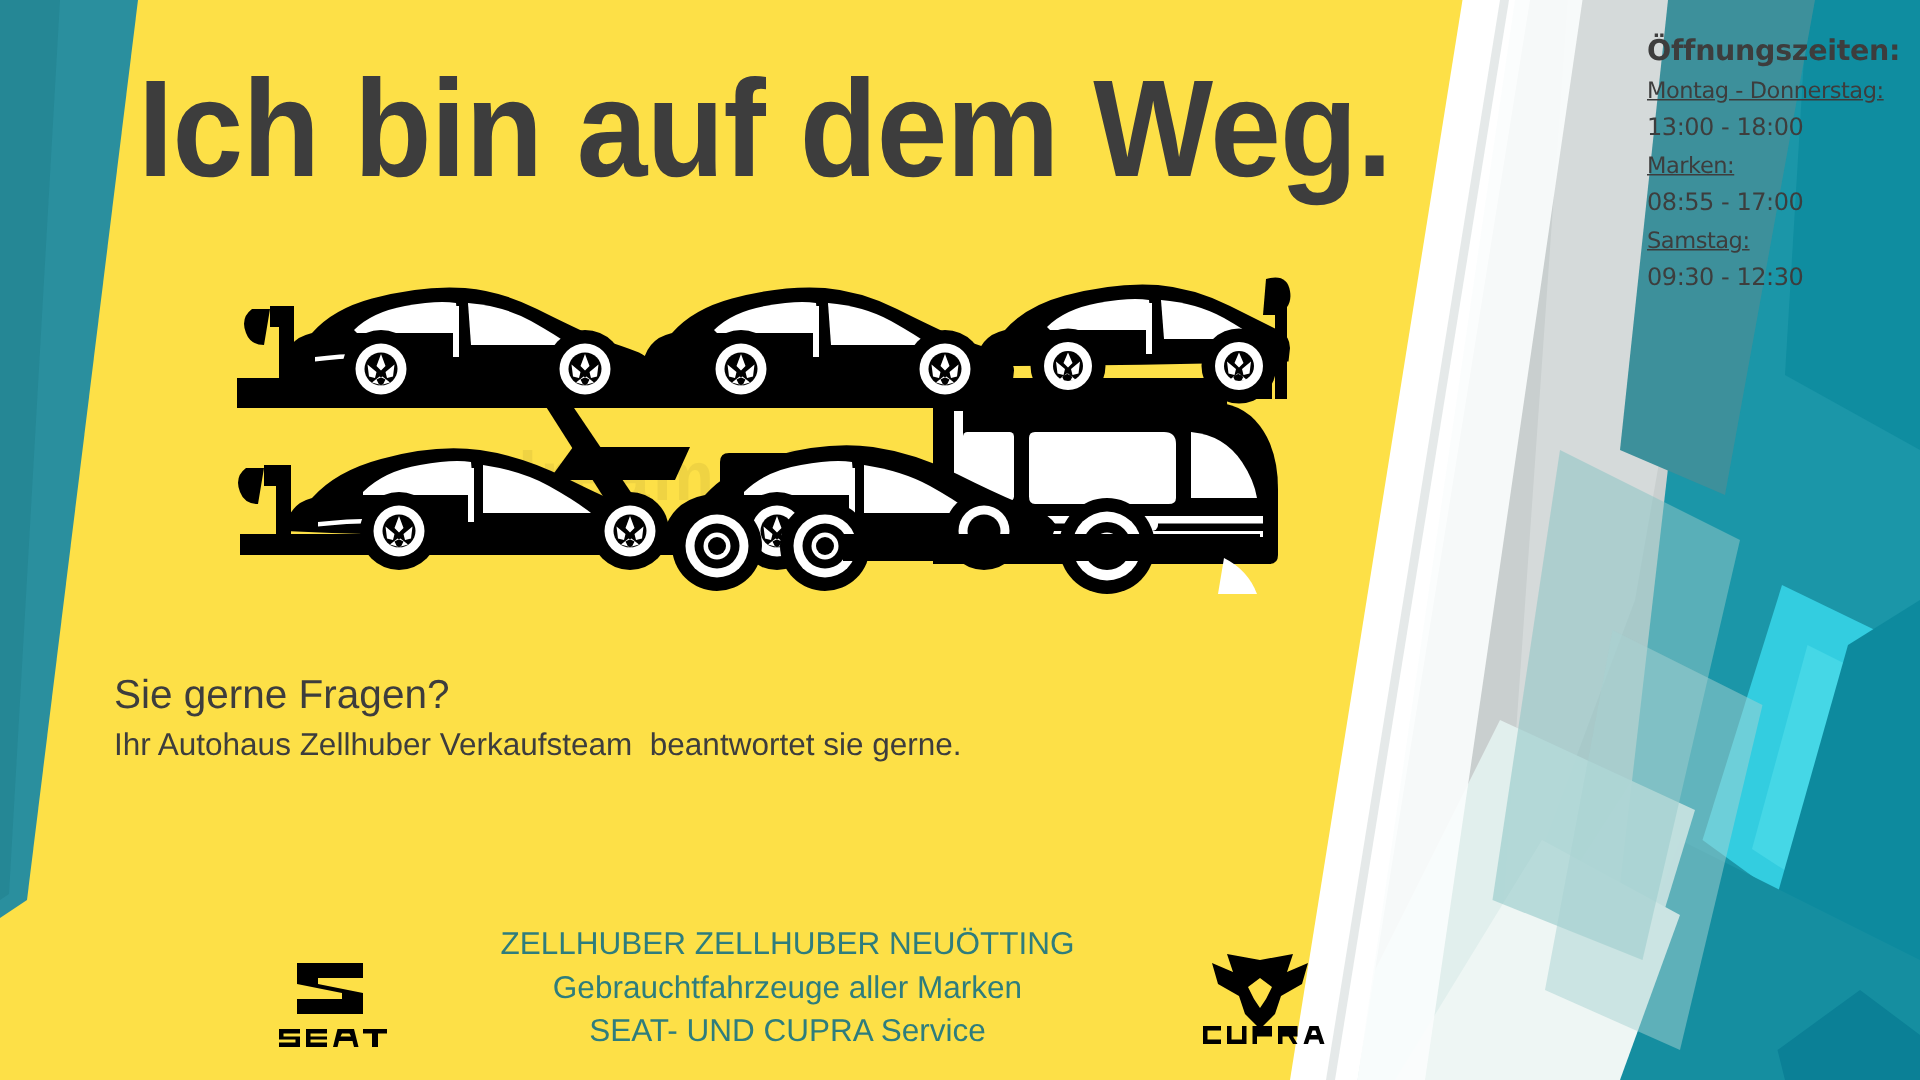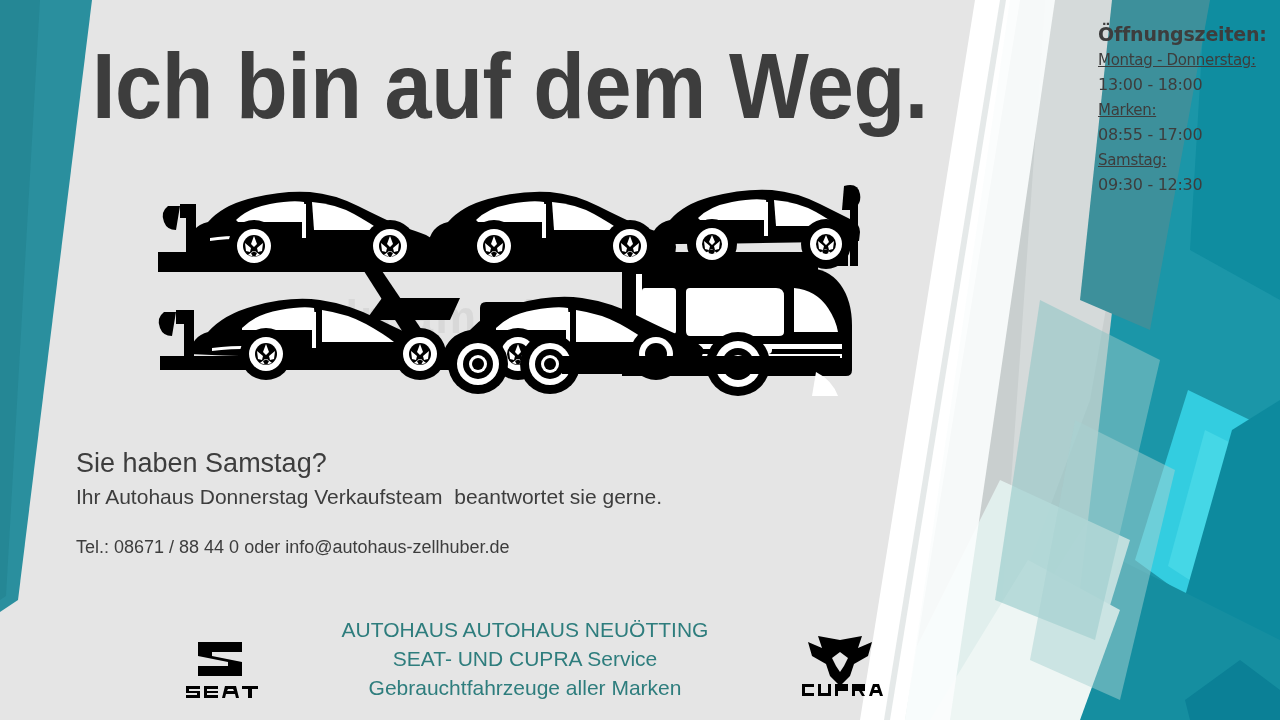--- a/index.html
+++ b/index.html
@@ -5,21 +5,21 @@
   html, body {
     margin: 0;
     padding: 0;
     background: #ffffff;
   }
   #slide {
     position: relative;
     width: 1280px;
     height: 720px;
     overflow: hidden;
-    background: #e5e5e5;
+    background: #fde047;
     font-family: "Liberation Sans", sans-serif;
   }
 
   
   #facets {
     position: absolute;
     inset: 0;
     width: 1280px;
     height: 720px;
     pointer-events: none;
@@ -306,29 +306,28 @@
         <circle fill="#ffffff" cx="588" cy="196" r="23"></circle>
         <circle cx="588" cy="196" r="16"></circle>
         <circle fill="#ffffff" cx="588" cy="196" r="9"></circle>
         <circle cx="588" cy="196" r="6"></circle>
       </g>
       <rect x="412" y="188" width="200" height="18"></rect>
     </g>
   </svg>
 
   <div id="contact">
-    <div class="q">Sie haben Samstag?</div>
-    <div class="sub">Ihr Autohaus Donnerstag Verkaufsteam  beantwortet sie gerne.</div>
-    <div class="tel">Tel.: 08671 / 88 44 0 oder info@autohaus-zellhuber.de</div>
+    <div class="q">Sie gerne Fragen?</div>
+    <div class="sub">Ihr Autohaus Zellhuber Verkaufsteam  beantwortet sie gerne.</div>
   </div>
 
   <div id="footer-text">
-    <div>AUTOHAUS AUTOHAUS NEUÖTTING</div>
+    <div>ZELLHUBER ZELLHUBER NEUÖTTING</div>
+    <div>Gebrauchtfahrzeuge aller Marken</div>
     <div>SEAT- UND CUPRA Service</div>
-    <div>Gebrauchtfahrzeuge aller Marken</div>
   </div>
 
   <svg id="seat-logo" viewBox="0 0 104 62">
     <g fill="#000000">
       <path d="M30 4 L74 4 L74 14 L44 14 L44 18 L74 24 L74 38 L30 38 L30 28 L60 28 L60 24 L30 18 Z"></path>
       <g>
         <path d="M18 48 L32 48 L32 51 L21 51 L21 53 L32 53 L32 60 L18 60 L18 57 L29 57 L29 55 L18 55 Z"></path>
         <path d="M36 48 L50 48 L50 51 L39 51 L39 53 L50 53 L50 55 L39 55 L39 57 L50 57 L50 60 L36 60 Z"></path>
         <path d="M54 60 L57 48 L68 48 L71 60 L68 60 L67 56 L58 56 L57 60 Z M59 53 L66 53 L65 51 L60 51 Z"></path>
         <path d="M74 48 L90 48 L90 51 L84 51 L84 60 L80 60 L80 51 L74 51 Z"></path>

